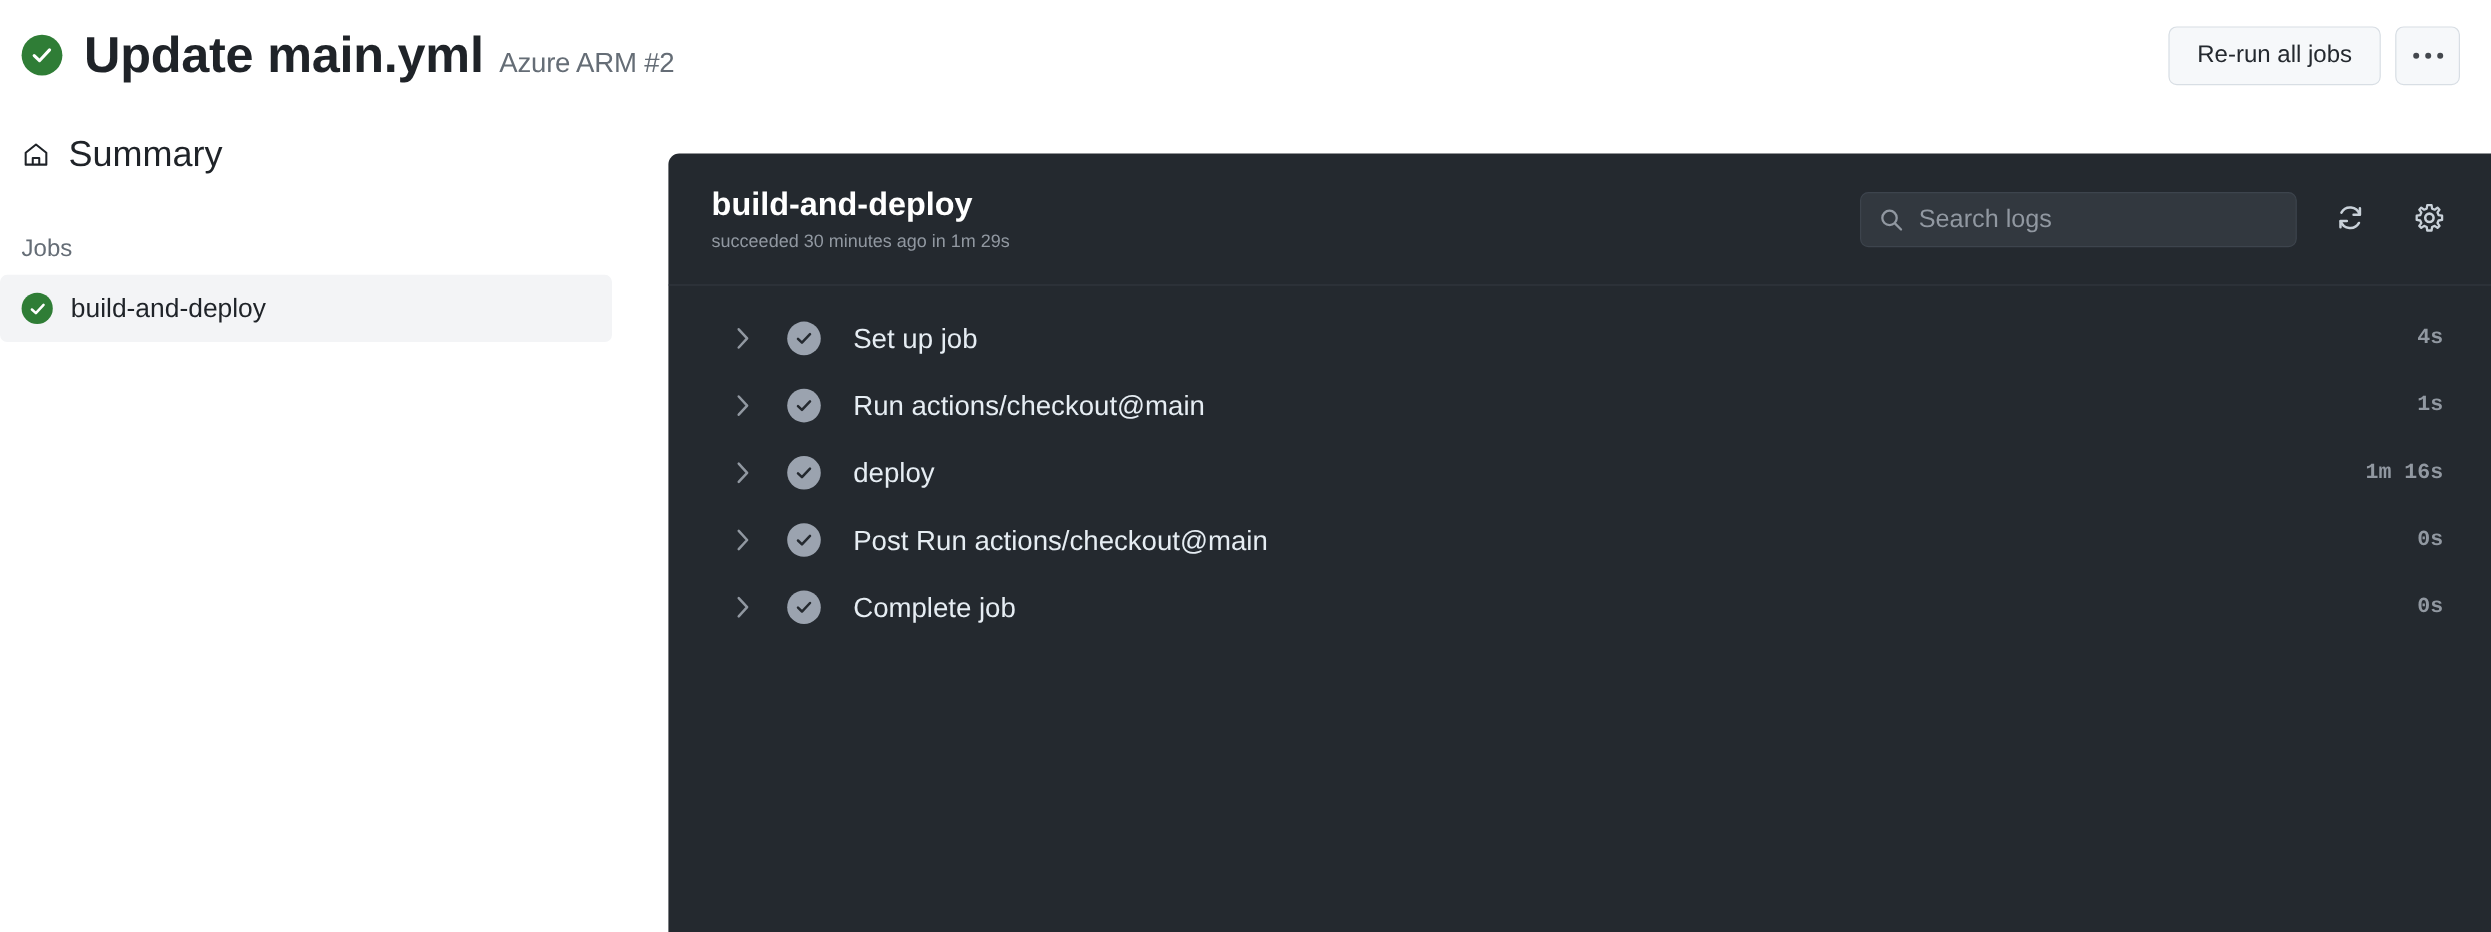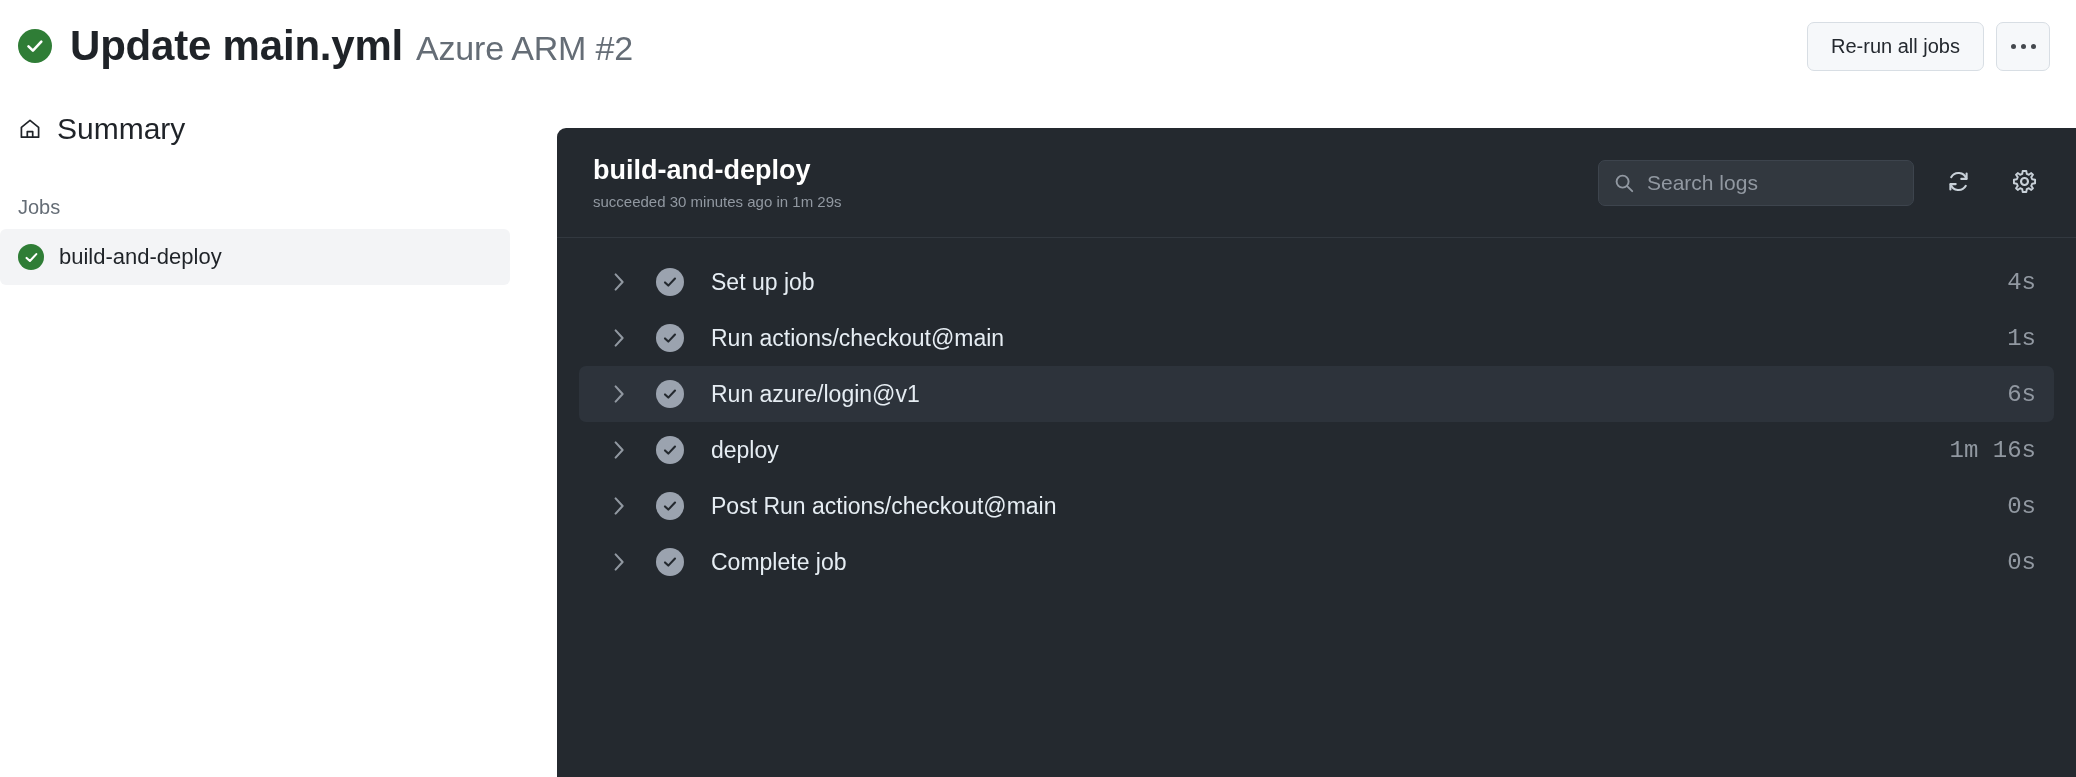--- a/index.html
+++ b/index.html
@@ -43,21 +43,21 @@
     white-space: nowrap;
     overflow: hidden;
   }
   .header-title {
     font-size: 42px;
     font-weight: bold;
     color: #1f2328;
     letter-spacing: -0.2px;
   }
   .header-subtitle {
-    font-size: 34px;
+    font-size: 23px;
     font-weight: normal;
     color: #656d76;
     margin-left: 13px;
     letter-spacing: -0.2px;
   }
 
   .header-actions {
     margin-left: auto;
     display: flex;
     align-items: center;
@@ -184,21 +184,21 @@
     line-height: 1.2;
   }
 
   .log-header-controls {
     margin-left: auto;
     display: flex;
     align-items: center;
     gap: 10px;
   }
   .search-box {
-    width: 316px;
+    width: 364px;
     height: 46px;
     background: #32383f;
     border: 1px solid #3d444d;
     border-radius: 7px;
     display: flex;
     align-items: center;
     padding: 0 14px;
     cursor: text;
   }
   .search-box .search-ic { flex: 0 0 auto; display: flex; margin-right: 12px; }
@@ -260,24 +260,25 @@
     justify-content: center;
     margin-right: 27px;
   }
   .step-name {
     font-size: 23px;
     color: #e6edf3;
     white-space: nowrap;
   }
   .step-duration {
     margin-left: auto;
-    font-size: 24px;
+    font-size: 18px;
     color: #9198a1;
     font-family: "Liberation Mono", monospace;
     white-space: pre;
+    font-weight: bold;
   }
 </style>
 </head>
 <body>
 
 <div class="page-header">
 
   <div class="header-status-icon">
     <svg width="22" height="22" viewBox="0 0 22 22" aria-hidden="true">
       <path d="M4.5 11.4 L8.9 15.6 L17.3 6.6" fill="none" stroke="#ffffff" stroke-width="2.6" stroke-linecap="round" stroke-linejoin="round"></path>
@@ -399,34 +400,20 @@
       </span>
       <span class="step-status">
         <svg width="18" height="18" viewBox="0 0 18 18" aria-hidden="true">
           <path d="M4.0 9.4 L7.3 12.6 L14.0 5.5" fill="none" stroke="#24292f" stroke-width="2.1" stroke-linecap="round" stroke-linejoin="round"></path>
         </svg>
       </span>
       <span class="step-name">Run actions/checkout@main</span>
       <span class="step-duration">1s</span>
     </div>
 
-    <div class="step-row hover">
-      <span class="step-chevron">
-        <svg width="15" height="22" viewBox="0 0 15 22" aria-hidden="true">
-          <path d="M3.6 3.4 L10.6 11 L3.6 18.6" fill="none" stroke="#9198a1" stroke-width="2.1" stroke-linecap="round" stroke-linejoin="round"></path>
-        </svg>
-      </span>
-      <span class="step-status">
-        <svg width="18" height="18" viewBox="0 0 18 18" aria-hidden="true">
-          <path d="M4.0 9.4 L7.3 12.6 L14.0 5.5" fill="none" stroke="#24292f" stroke-width="2.1" stroke-linecap="round" stroke-linejoin="round"></path>
-        </svg>
-      </span>
-      <span class="step-name">Run azure/login@v1</span>
-      <span class="step-duration">6s</span>
-    </div>
 
     <div class="step-row">
       <span class="step-chevron">
         <svg width="15" height="22" viewBox="0 0 15 22" aria-hidden="true">
           <path d="M3.6 3.4 L10.6 11 L3.6 18.6" fill="none" stroke="#9198a1" stroke-width="2.1" stroke-linecap="round" stroke-linejoin="round"></path>
         </svg>
       </span>
       <span class="step-status">
         <svg width="18" height="18" viewBox="0 0 18 18" aria-hidden="true">
           <path d="M4.0 9.4 L7.3 12.6 L14.0 5.5" fill="none" stroke="#24292f" stroke-width="2.1" stroke-linecap="round" stroke-linejoin="round"></path>

